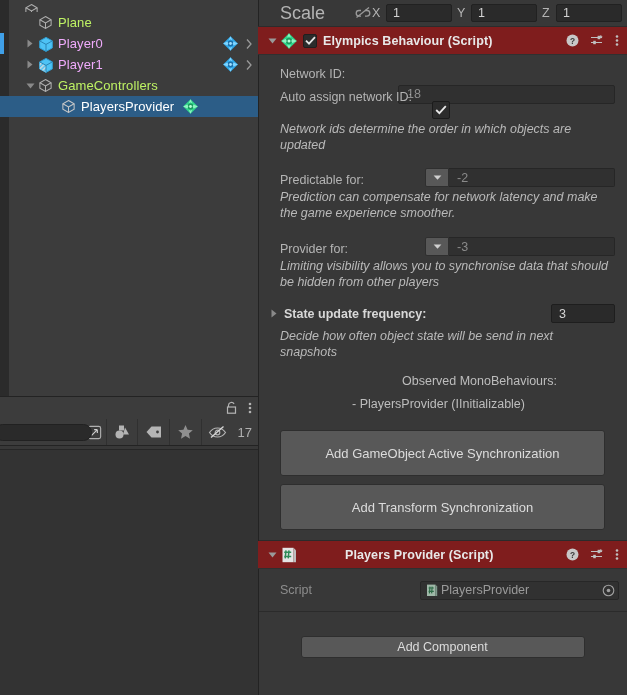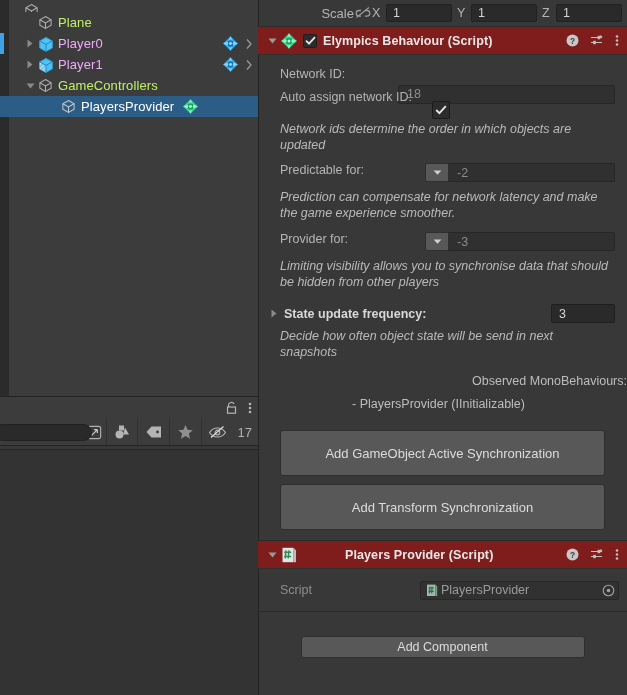--- a/index.html
+++ b/index.html
@@ -40,21 +40,21 @@
   .tool-btn{width:34px;height:26px;display:flex;align-items:center;justify-content:center;}
   .tool-btn.wide{width:auto;padding:0 6px;gap:11px;}
   .hidden-count{font-size:13px;color:#b0b0b0;}
   #project-body{position:absolute;left:0;top:53px;width:258px;height:246px;background:#333333;border-top:1px solid #262626;}
 
   
   #inspector{position:absolute;left:258px;top:0;width:369px;height:695px;background:#383838;overflow:hidden;}
   #insp-vsep{position:absolute;left:0;top:0;width:1px;height:695px;background:#232323;}
 
   .scale-row{position:relative;height:27px;display:flex;align-items:center;padding-left:22px;box-sizing:border-box;border-bottom:1px solid #2c2c2c;}
-  .scale-label{width:90px;color:#b4b4b4;font-size:13px;text-align:right;}
+  .scale-label{width:90px;color:#b4b4b4;font-size:18px;}
   .linkicon{width:22px;display:flex;align-items:center;justify-content:center;}
   .axis{display:flex;align-items:center;margin-right:5px;}
   .axis-letter{width:14px;text-align:left;color:#b4b4b4;font-size:12.5px;}
   .num-field{height:18px;background:#2a2a2a;border:1px solid #212121;border-radius:2px;box-sizing:border-box;display:flex;align-items:center;padding-left:6px;color:#d2d2d2;font-size:12.5px;}
   .axis .num-field{width:66px;}
 
   .comp-header{position:relative;height:28px;background:#7f1d1d;display:flex;align-items:center;padding:0 8px 0 6px;box-sizing:border-box;border-bottom:1px solid #303030;}
   .comp-foldout{width:16px;display:flex;align-items:center;justify-content:center;}
   .comp-icon{width:18px;height:18px;margin-right:5px;display:flex;align-items:center;justify-content:center;}
   .comp-check{width:14px;height:14px;background:#2c2c2c;border:1px solid #1f1f1f;border-radius:2px;box-sizing:border-box;display:flex;align-items:center;justify-content:center;margin-right:6px;}
@@ -64,31 +64,31 @@
   .comp-body{padding:8px 0 10px 0;}
   .field-row{display:flex;align-items:center;height:22px;padding:0 12px 0 22px;box-sizing:border-box;}
   .field-label{color:#b4b4b4;font-size:12.5px;}
   .help-text{font-style:italic;color:#b9b9b9;font-size:12.5px;line-height:16px;padding:2px 14px 0 22px;}
   .ro-field{flex:1;height:19px;background:#303030;border:1px solid #262626;border-radius:2px;box-sizing:border-box;display:flex;align-items:center;padding-left:8px;color:#8e8e8e;font-size:12.5px;margin-top:40px;}
 
   .auto-row{display:flex;align-items:flex-start;padding:4px 12px 0 22px;}
   .auto-label{color:#b4b4b4;font-size:12.5px;line-height:17px;width:152px;}
   .auto-check{width:18px;height:18px;background:#2c2c2c;border:1px solid #1b1b1b;border-radius:2px;box-sizing:border-box;display:flex;align-items:center;justify-content:center;margin-top:12px;}
 
-  .dd-row{display:flex;align-items:flex-start;padding:0 12px 0 22px;height:24px;}
+  .dd-row{display:flex;align-items:flex-end;padding:0 12px 0 22px;height:24px;}
   .dd-label{width:145px;color:#b4b4b4;font-size:12.5px;}
   .dd-btn{width:24px;height:19px;background:#585858;border:1px solid #2f2f2f;border-radius:2px 0 0 2px;box-sizing:border-box;display:flex;align-items:center;justify-content:center;}
   .dd-val{flex:1;height:19px;background:#303030;border:1px solid #262626;border-left:0;border-radius:0 2px 2px 0;box-sizing:border-box;display:flex;align-items:center;padding-left:8px;color:#8a8a8a;font-size:12.5px;}
 
   .freq-row{display:flex;align-items:center;padding:0 12px 0 8px;height:25px;}
   .freq-foldout{width:16px;display:flex;align-items:center;justify-content:center;}
   .freq-label{font-weight:bold;color:#d8d8d8;font-size:12.5px;margin-left:2px;}
   .freq-field{margin-left:auto;width:64px;height:19px;background:#2a2a2a;border:1px solid #1e1e1e;border-radius:2px;box-sizing:border-box;display:flex;align-items:center;padding-left:7px;color:#d4d4d4;font-size:12.5px;}
 
-  .observed-title{text-align:right;padding:14px 0 0 74px;color:#bdbdbd;font-size:12.5px;}
+  .observed-title{text-align:center;padding:14px 0 0 74px;color:#bdbdbd;font-size:12.5px;}
   .observed-item{padding:9px 0 0 94px;color:#bdbdbd;font-size:12.5px;}
 
   .big-btn{margin:0 22px;height:46px;background:#585858;border:1px solid #2e2e2e;border-radius:3px;box-sizing:border-box;display:flex;align-items:center;justify-content:center;color:#dcdcdc;font-size:13px;}
   .btn-gap{height:8px;}
 
   .script-row{display:flex;align-items:center;height:26px;padding:0 8px 0 22px;box-sizing:border-box;}
   .script-label{width:140px;color:#8d8d8d;font-size:12.5px;}
   .obj-field{flex:1;height:19px;background:#313131;border:1px solid #272727;border-radius:2px;box-sizing:border-box;display:flex;align-items:center;padding:0 3px 0 4px;}
   .obj-icon{width:13px;height:13px;margin-right:3px;display:flex;align-items:center;justify-content:center;}
   .obj-text{flex:1;color:#9a9a9a;font-size:12.5px;}

